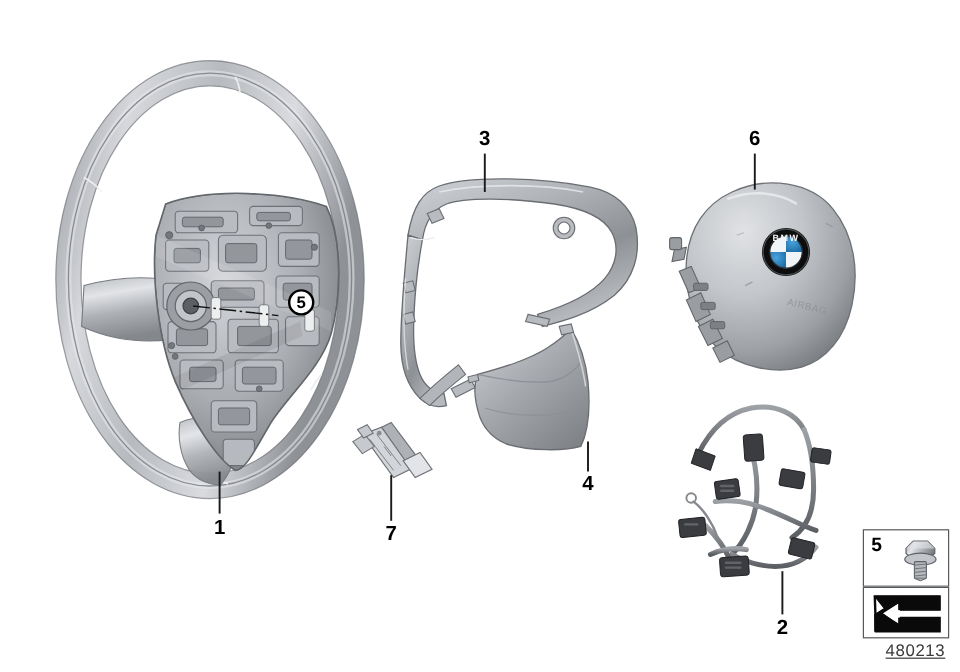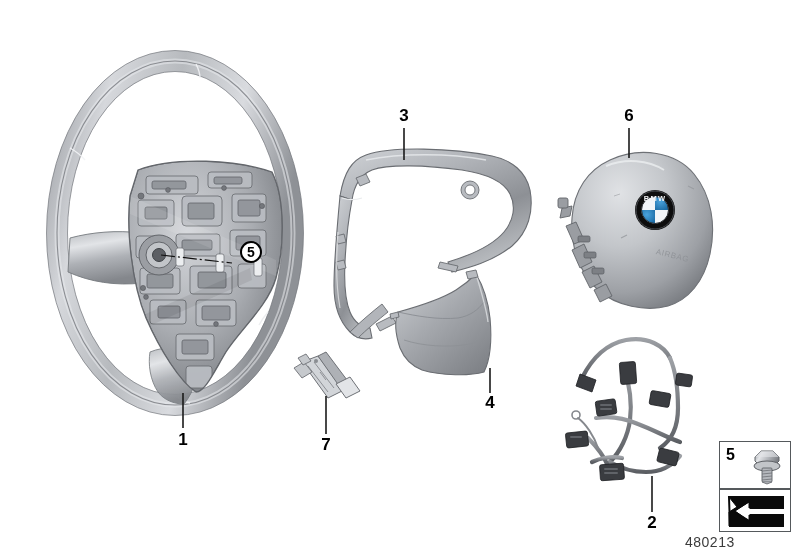--- a/index.html
+++ b/index.html
@@ -383,15 +383,15 @@
     </svg>
   </div>
 
   <div class="legend-box" style="left:719px; top:489px; width:72px; height:43px;">
     <svg class="abs" style="left:5px; top:4px;" width="62" height="35" viewBox="0 0 62 35" xmlns="http://www.w3.org/2000/svg">
       <path d="M4 3 L58 3 L58 14 L24 14 L24 8 L10 17 L24 27 L24 21 L58 21 L58 32 L4 32 L4 18 L12 13 Z" fill="#0a0a0a" stroke="#0a0a0a" stroke-width="1" stroke-linejoin="round"></path>
       <path d="M4 3 L58 3 L58 14 L26 14 L26 6 L8 17 L26 28 L26 21 L58 21 L58 32 L5 32 Z" fill="none" stroke="#0a0a0a" stroke-width="2"></path>
     </svg>
   </div>
 
-  <div class="diag-number" style="left:685px; top:534px;">480213</div>
+  <div class="diag-number" style="left:738px; top:534px;text-decoration:underline;">480213</div>
 
 </div>
 
 </body></html>

